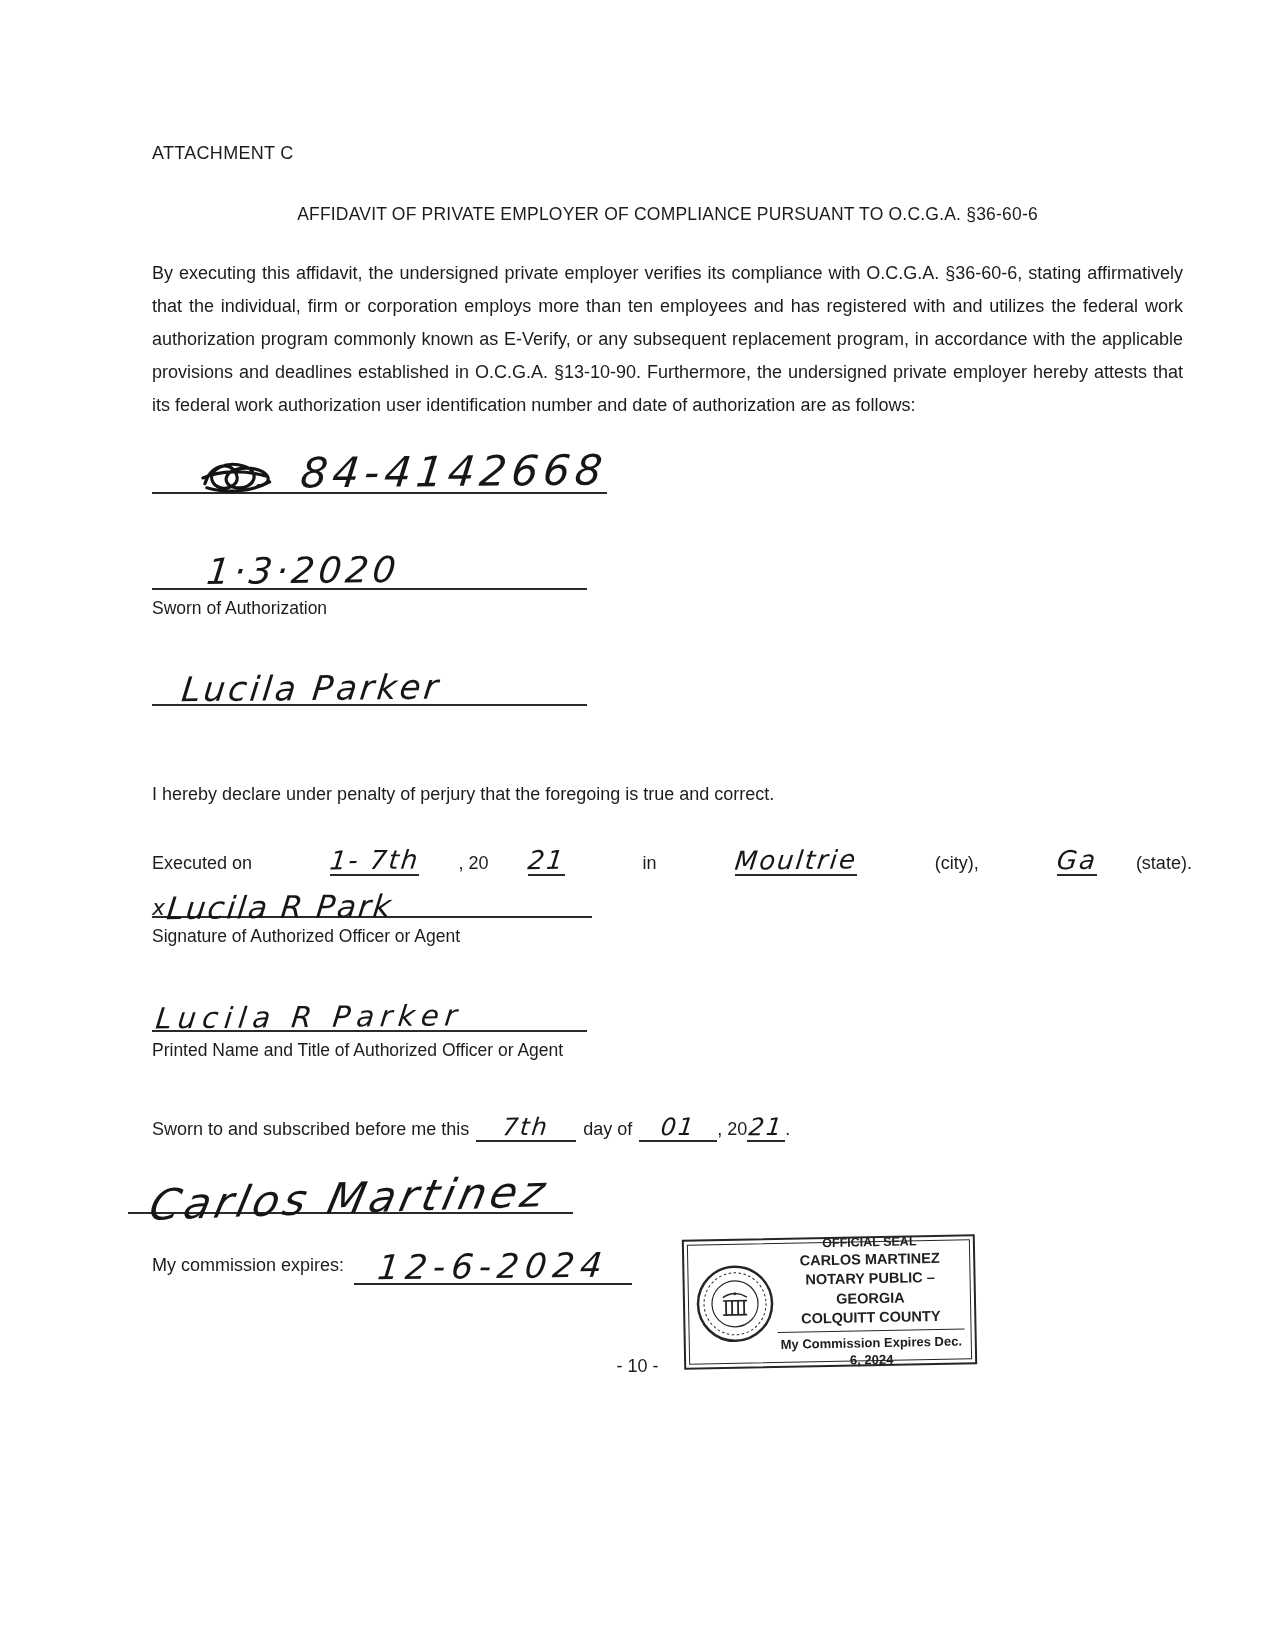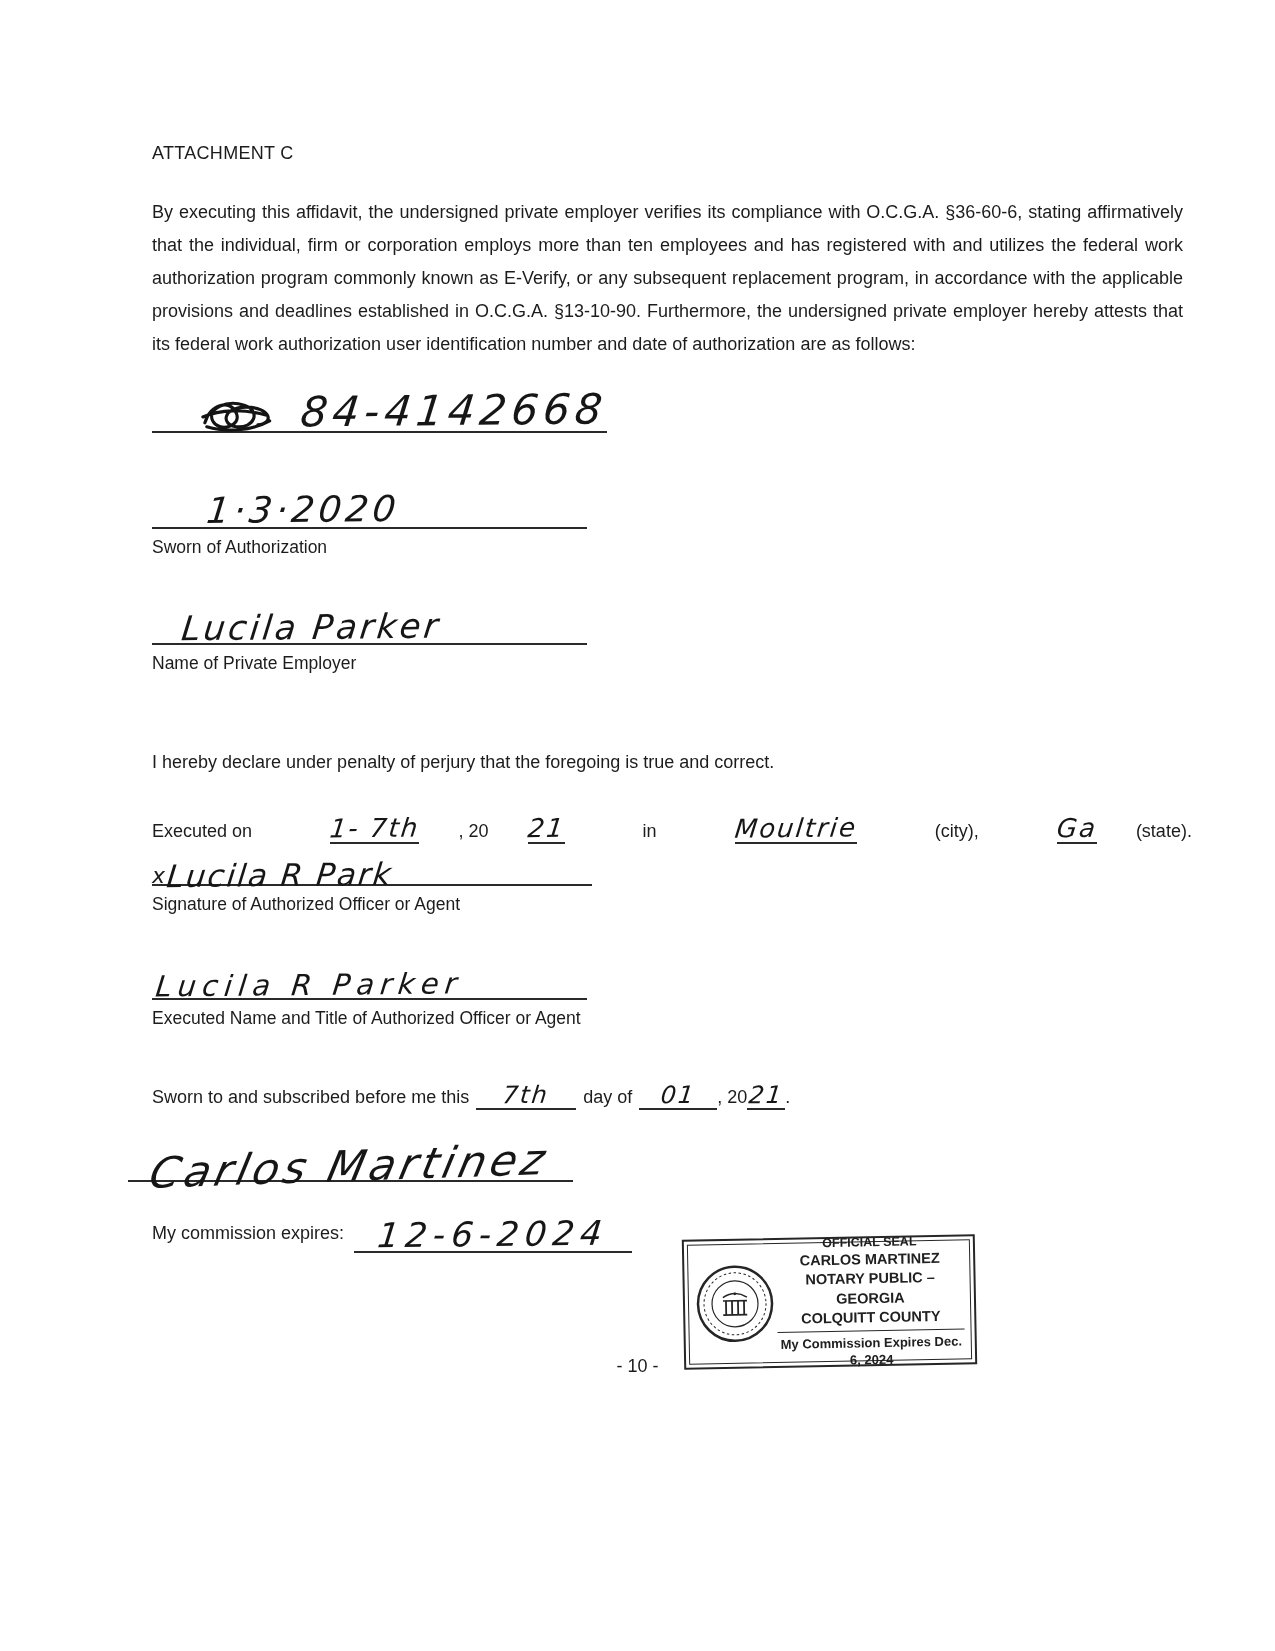--- a/index.html
+++ b/index.html
@@ -95,20 +95,21 @@
 
   .page-number { position:absolute; left:0; top:1356px; width:100%; text-align:center; font-size:18px; }
 </style>
 </head>
 <body>
 
 <div class="page">
 
   <div class="attachment">ATTACHMENT C</div>
 
+  <div class="title">AFFIDAVIT OF PRIVATE EMPLOYER OF COMPLIANCE PURSUANT TO O.C.G.A. §36-60-6</div>
 
   <p class="body-par">By executing this affidavit, the undersigned private employer verifies its compliance with O.C.G.A. §36-60-6, stating affirmatively that the individual, firm or corporation employs more than ten employees and has registered with and utilizes the federal work authorization program commonly known as E-Verify, or any subsequent replacement program, in accordance with the applicable provisions and deadlines established in O.C.G.A. §13-10-90.  Furthermore, the undersigned private employer hereby attests that its federal work authorization user identification number and date of authorization are as follows:</p>
 
   <div class="field">
     <div class="writein fwa-line">
       <svg class="scribble" width="92" height="44" viewBox="0 0 92 44">
         <path d="M8 30 C14 10, 34 6, 40 20 C46 34, 22 40, 16 28 C10 16, 30 6, 48 12 C66 18, 58 36, 40 34 C24 32, 26 14, 50 14 C74 14, 80 30, 62 32 M6 24 C24 16, 48 16, 70 22 M10 34 C30 40, 56 38, 74 28" fill="none" stroke="#141414" stroke-width="3.2" stroke-linecap="round"></path>
       </svg>
       <span class="hw">84-4142668</span>
     </div>
@@ -118,21 +119,20 @@
     <div class="writein date-line">
       <span class="hw">1·3·2020</span>
     </div>
     <div class="field-label">Sworn of Authorization</div>
   </div>
 
   <div class="field name-field">
     <div class="writein name-line">
       <span class="hw">Lucila Parker</span>
     </div>
-    <div class="field-label">Name of Private Employer</div>
   </div>
 
   <div class="declaration">I hereby declare under penalty of perjury that the foregoing is true and correct.</div>
 
   <div class="exec-line">
     <span>Executed on</span>
       <span class="sp"></span>
     <span class="u u-day"><span class="hw">1- 7th</span></span>
     <span>, 20</span>
     <span class="u u-year"><span class="hw">21</span></span>
@@ -152,21 +152,21 @@
       <span class="x-mark">x</span>
       <span class="hw">Lucila R Park</span>
     </div>
     <div class="field-label">Signature of Authorized Officer or Agent</div>
   </div>
 
   <div class="field printed-field">
     <div class="writein printed-line">
       <span class="hw">Lucila R Parker</span>
     </div>
-    <div class="field-label">Executed Name and Title of Authorized Officer or Agent</div>
+    <div class="field-label">Printed Name and Title of Authorized Officer or Agent</div>
   </div>
 
   <div class="sworn-line">
     <span>Sworn to and subscribed before me this</span>
       <span class="sp"></span>
     <span class="u u-sworn-day"><span class="hw small">7th</span></span>
       <span class="sp"></span>
     <span>day of</span>
       <span class="sp"></span>
     <span class="u u-sworn-month"><span class="hw small">01</span></span>

